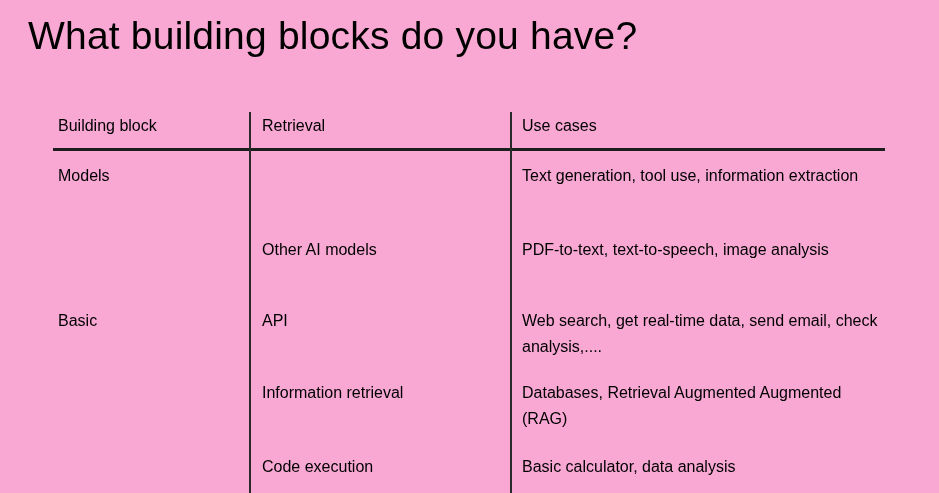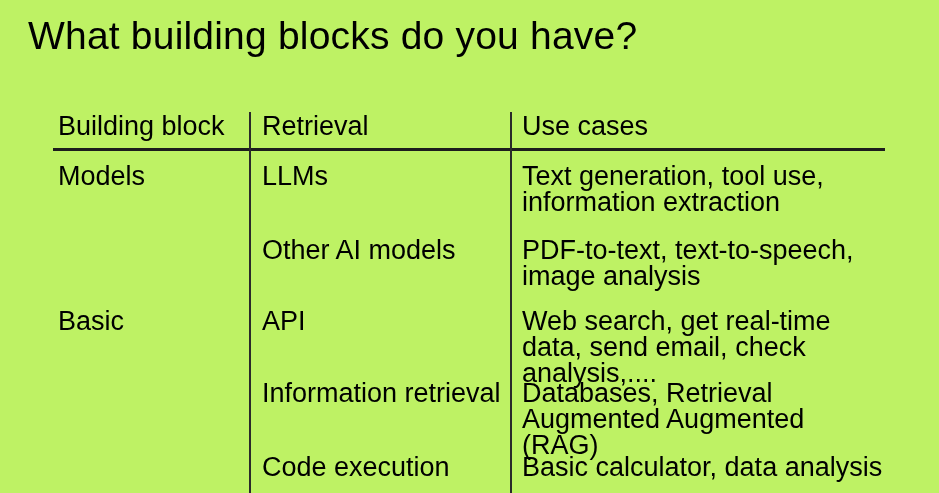--- a/index.html
+++ b/index.html
@@ -7,21 +7,21 @@
   body {
     font-family: "Liberation Sans", sans-serif;
     background: #ffffff;
     color: #000000;
     overflow: hidden;
   }
   .slide {
     position: relative;
     width: 939px;
     height: 493px;
-    background: #bef264;
+    background: #f9a8d4;
   }
   .slide-title {
     position: absolute;
     left: 28px;
     top: 14px;
     font-size: 39px;
     font-weight: 500;
     letter-spacing: 0.2px;
     color: #000000;
     white-space: nowrap;
@@ -40,21 +40,21 @@
     top: 112px;
     width: 1.5px;
     height: 381px;
     background: #2a2a2a;
   }
   .vline.v1 { left: 249px; }
   .vline.v2 { left: 510px; }
   
   .cell {
     position: absolute;
-    font-size: 27px;
+    font-size: 16px;
     line-height: 26px;
     color: #000000;
   }
   .hdr { top: 113px; font-weight: 400; }
   .c1 { left: 58px;  width: 182px; }
   .c2 { left: 262px; width: 240px; }
   .c3 { left: 522px; width: 362px; }
   .r1 { top: 163px; }
   .r2 { top: 237px; }
   .r3 { top: 308px; }
@@ -70,21 +70,20 @@
 
   <div class="hrule"></div>
   <div class="vline v1"></div>
   <div class="vline v2"></div>
 
   <div class="cell hdr c1">Building block</div>
   <div class="cell hdr c2">Retrieval</div>
   <div class="cell hdr c3">Use cases</div>
 
   <div class="cell r1 c1">Models</div>
-  <div class="cell r1 c2">LLMs</div>
   <div class="cell r1 c3">Text generation, tool use, information extraction</div>
 
   <div class="cell r2 c1"></div>
   <div class="cell r2 c2">Other AI models</div>
   <div class="cell r2 c3">PDF-to-text, text-to-speech, image analysis</div>
 
   <div class="cell r3 c1">Basic</div>
   <div class="cell r3 c2">API</div>
   <div class="cell r3 c3">Web search, get real-time data, send email, check analysis,....</div>
 

